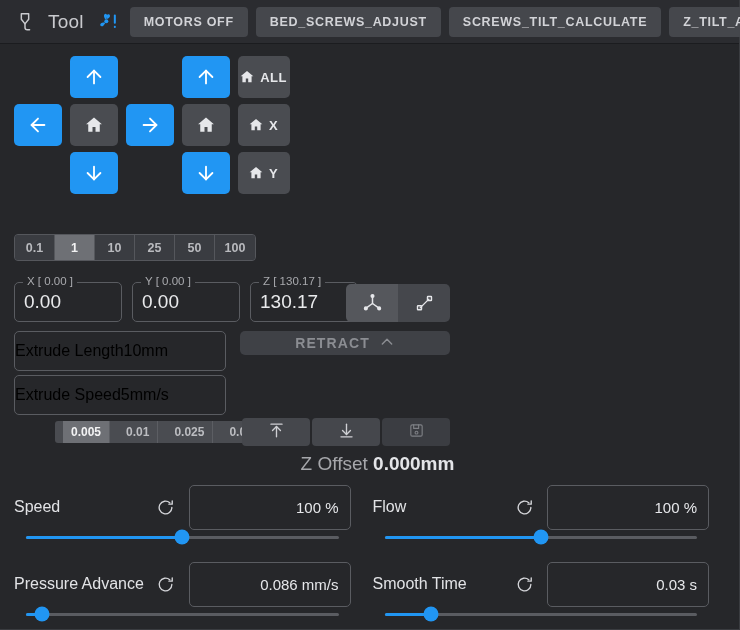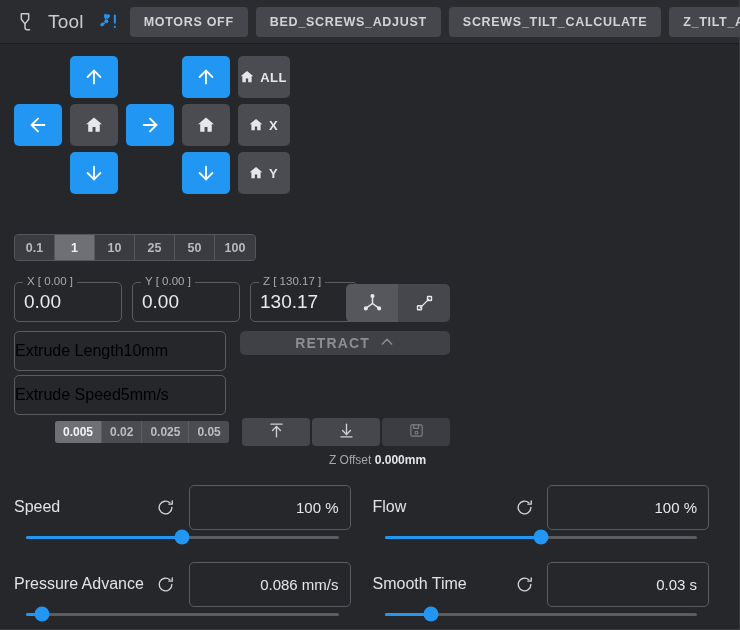--- a/index.html
+++ b/index.html
@@ -144,39 +144,39 @@
   .zsteps {
     position: absolute; left: 55px; top: 377px;
     display: flex; height: 22px;
     border-radius: 3px; overflow: hidden;
     background: #4a4c51;
   }
   .zstep {
     padding: 0 8px; height: 100%;
     display:flex; align-items:center; justify-content:center;
     color: #bcbdc1; font-size: 12px; font-weight: bold;
-    border-right: 1px solid #5c5e63; cursor: pointer;
+    border-right: 1px solid #5c5e63; cursor: pointer; margin-left: 8px;
   }
   .zstep:last-child { border-right: none; }
   .zstep.active { background: #6e7075; color: #f3f3f4; }
 
   .zbtn {
     position: absolute; top: 374px;
     width: 68px; height: 28px;
     background: #45474c; border: none; border-radius: 4px;
     display:flex; align-items:center; justify-content:center; cursor: pointer;
   }
   .zbtn.dim { background: #3b3d42; }
   #zbtn-up   { left: 242px; }
   #zbtn-down { left: 312px; }
   #zbtn-save { left: 382px; }
 
   .zoffrow {
     position: absolute; left: 16px; right: 0; top: 409px;
-    text-align: center; color: #a6a7ab; font-size: 12px;
+    text-align: center; color: #a6a7ab; font-size: 19px;
   }
   .zoffrow b { color: #e4e5e8; }
 
   
   .sliders {
     position: absolute; left: 0; right: 16px; top: 446px;
     padding: 0 14px;
     display: grid;
     grid-template-columns: 1fr 1fr;
     column-gap: 22px;
@@ -388,21 +388,21 @@
       <span>RETRACT</span>
       <span>
         <svg viewBox="0 0 24 24" width="16" height="16" fill="none" stroke="#8b8d92" stroke-width="2.2" stroke-linecap="round" stroke-linejoin="round">
             <path d="M5 15l7-7 7 7"></path>
           </svg>
       </span>
     </button>
 
     <div class="zsteps">
       <div class="zstep active">0.005</div>
-      <div class="zstep">0.02</div>
+      <div class="zstep">0.01</div>
       <div class="zstep">0.025</div>
       <div class="zstep">0.05</div>
     </div>
 
     <button class="zbtn" id="zbtn-up">
       <span>
         <svg viewBox="0 0 24 24" width="19" height="19" fill="none" stroke="#cfd0d4" stroke-width="1.7" stroke-linecap="round" stroke-linejoin="round">
             <path d="M12 20V7"></path>
             <path d="M7 12l5-5 5 5"></path>
             <path d="M5 4h14"></path>

